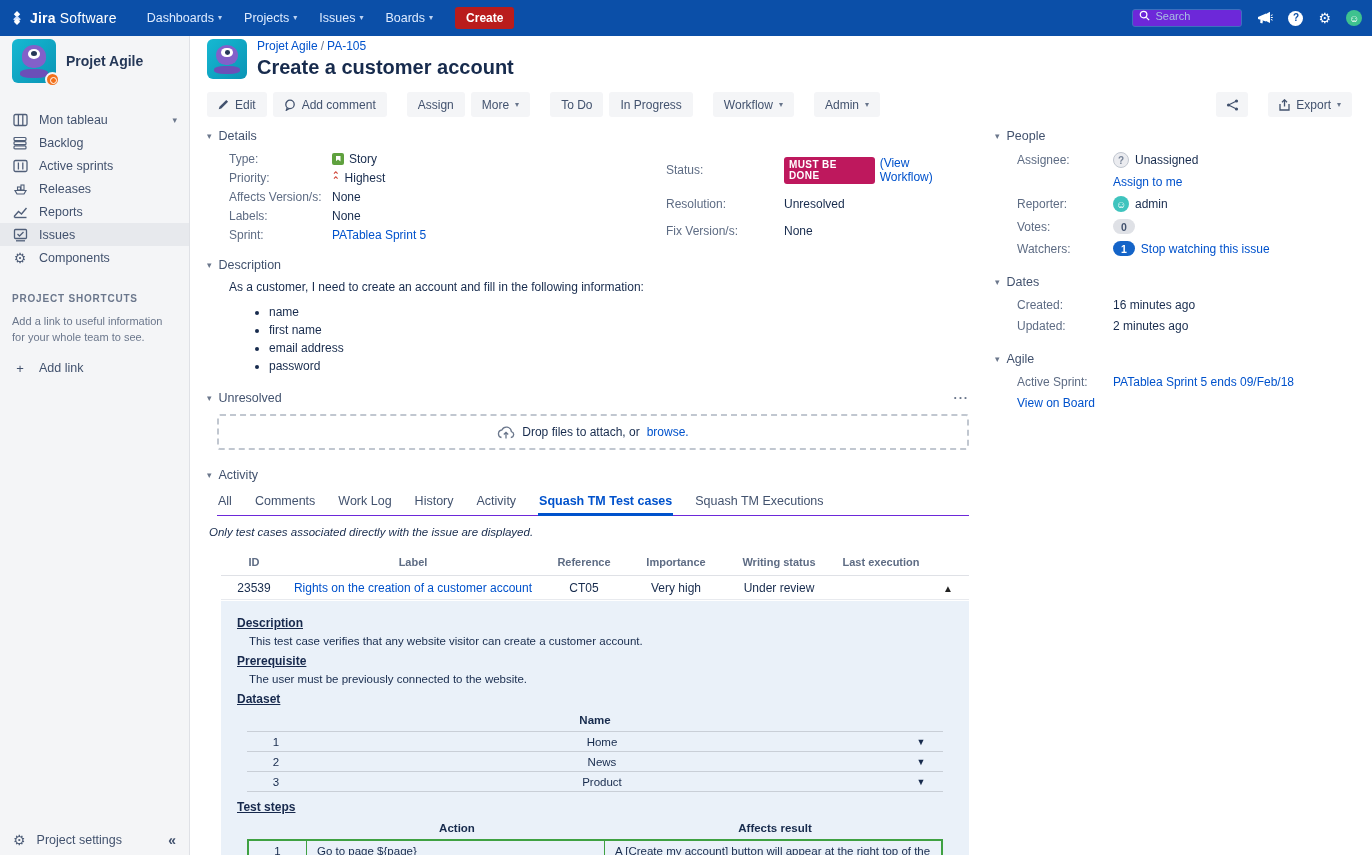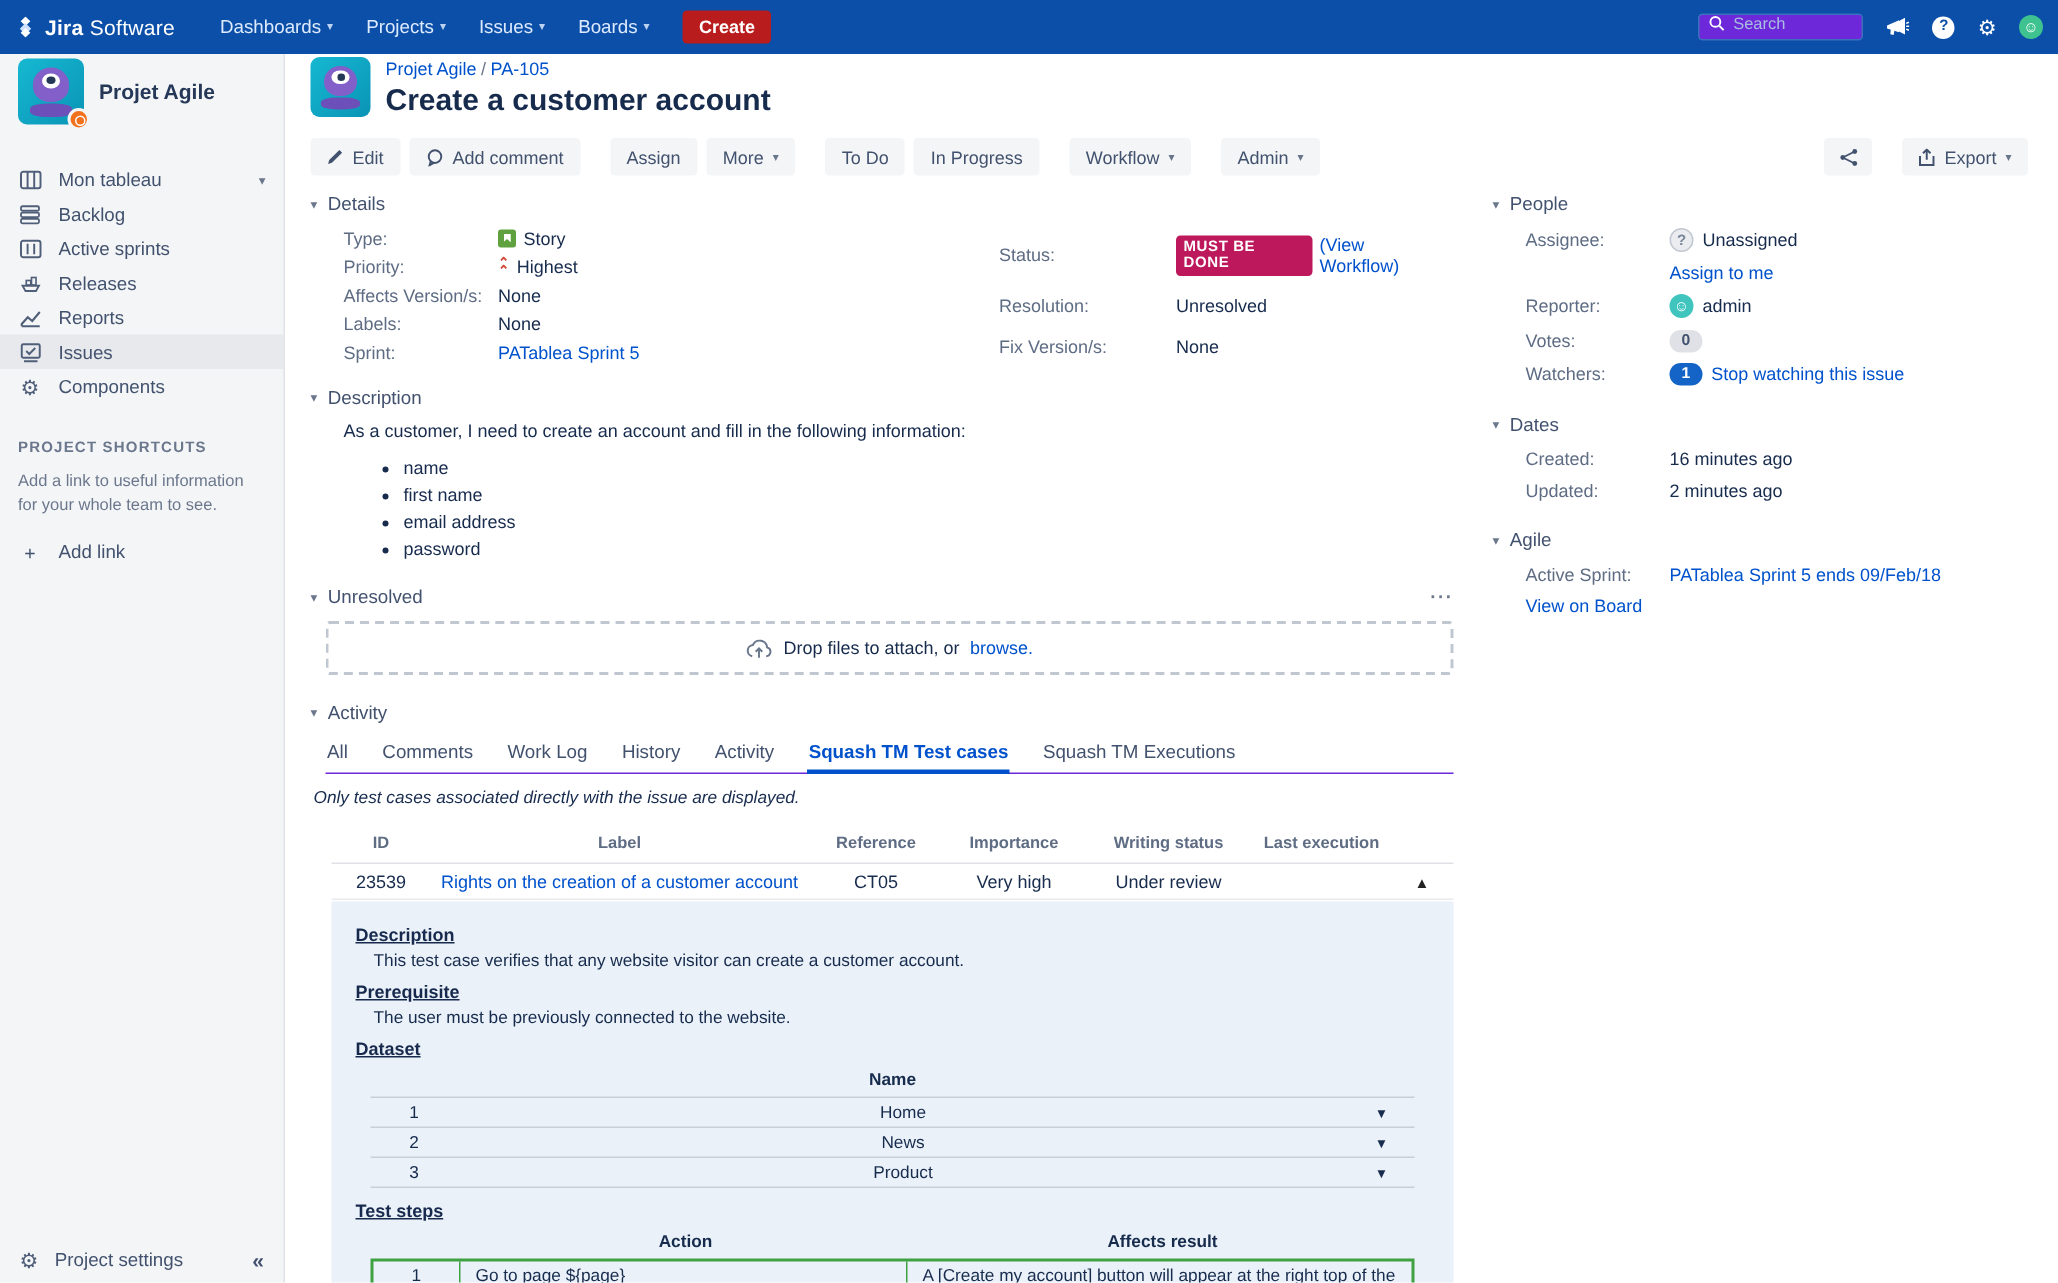--- a/index.html
+++ b/index.html
@@ -52,21 +52,21 @@
   .sc-head { font-size:10px; font-weight:bold; letter-spacing:.8px; color:#6B778C; }
   .sc-hint { font-size:11px; color:#6B778C; line-height:1.45; margin-top:10px; }
   .add-link { display:flex; gap:11px; align-items:center; margin-top:15px; font-size:12.5px; color:#42526E; cursor:pointer; }
   .add-link .plus { width:16px; text-align:center; font-size:13px; }
   .side-bottom { position:absolute; bottom:0; left:0; width:100%; height:31px; display:flex; align-items:center;
     gap:11px; padding:0 13px; font-size:12.5px; color:#42526E; cursor:pointer; }
   .side-bottom .collapse { margin-left:auto; font-size:14px; font-weight:bold; cursor:pointer; }
 
   
   .main { position:absolute; top:26px; left:191px; right:0; bottom:0; background:#fff; padding:12px 20px 0 16px; overflow:hidden; }
-  .issue-head { display:flex; gap:10px; }
+  .issue-head { display:flex; gap:10px;align-items:flex-end; }
   .crumbs { font-size:12px; margin-top:1px; }
   .crumbs a { color:#0052CC; text-decoration:none; cursor:pointer; }
   .crumbs .sep { color:#6B778C; margin:0 3px; }
   .issue-title { font-size:20px; font-weight:600; color:#172B4D; margin-top:3px; }
 
   .toolbar { display:flex; align-items:flex-start; gap:6px; margin-top:13px; }
   .btn { height:25px; display:inline-flex; align-items:center; gap:6px; background:#F4F5F7; border:none;
     border-radius:3px; padding:0 11px; font-size:12px; color:#42526E; cursor:pointer; font-family:inherit; }
   .btn .caret { font-size:8px; color:#505F79; }
   .tb-gap { width:8px; }

